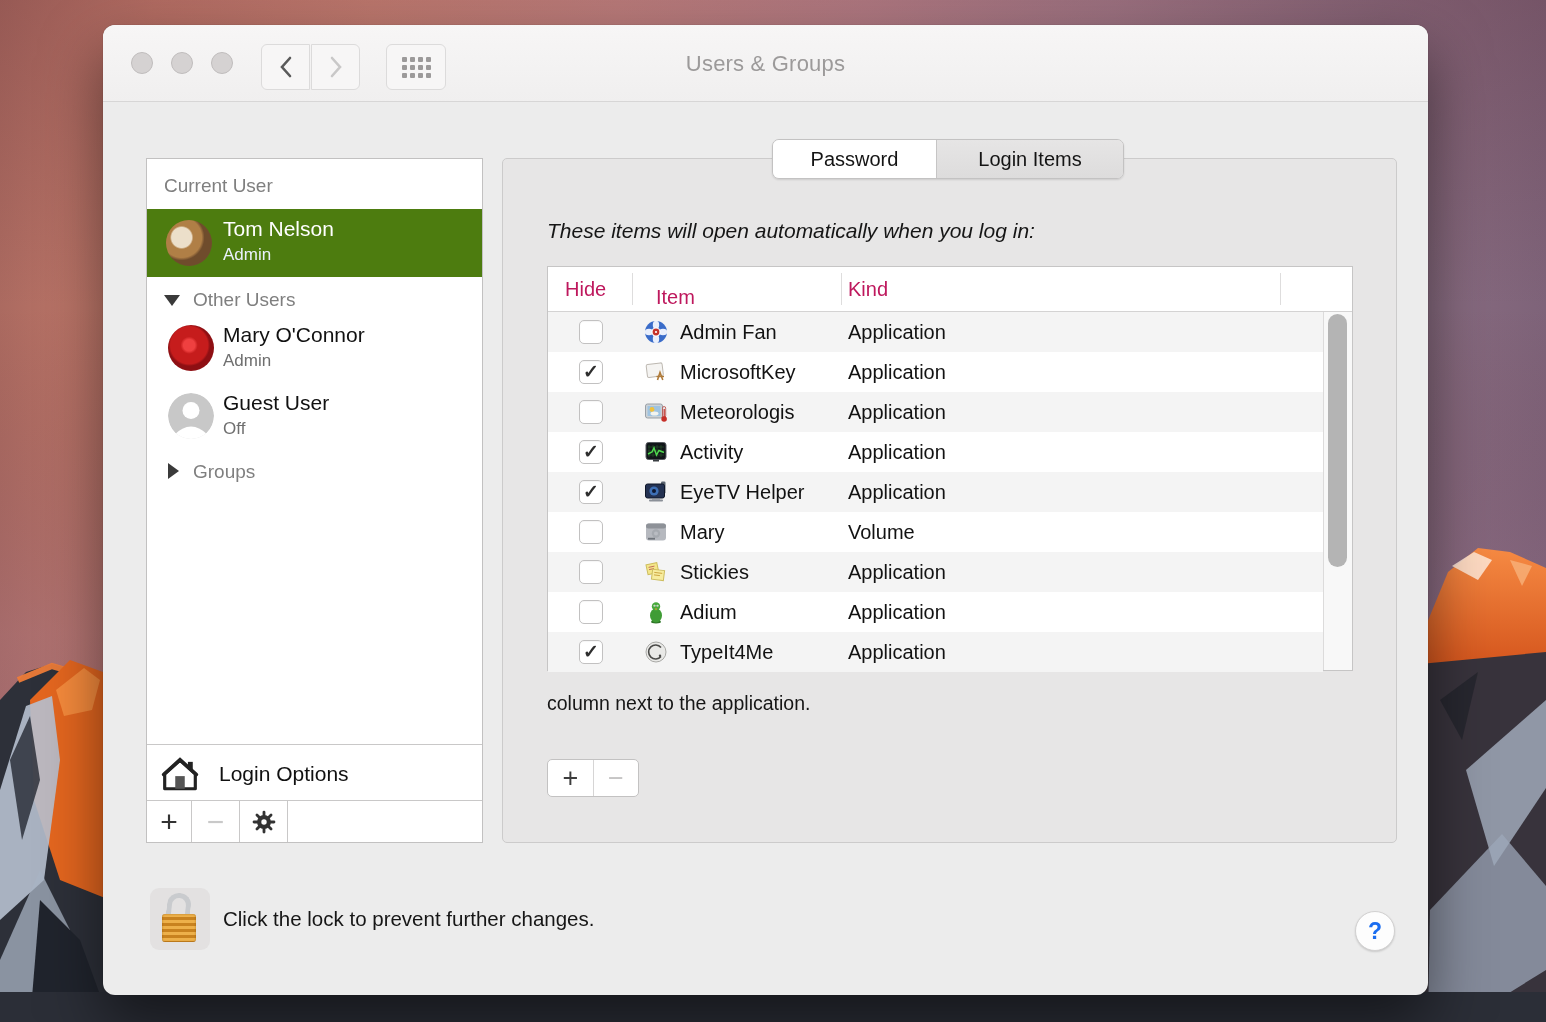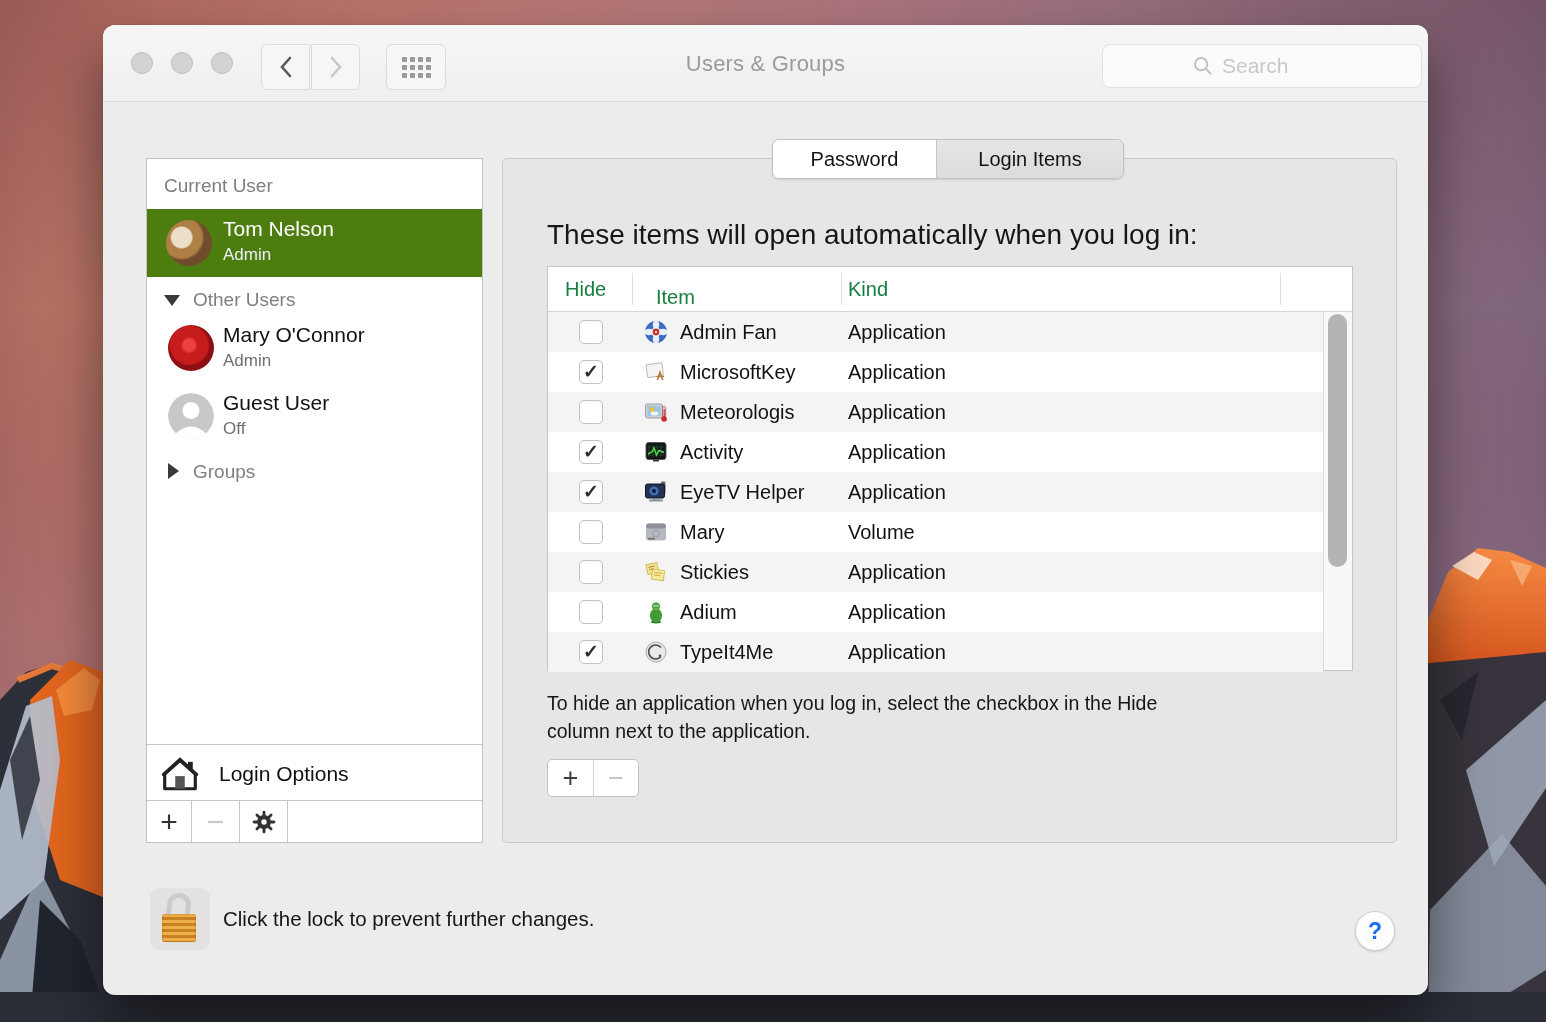--- a/index.html
+++ b/index.html
@@ -64,26 +64,26 @@
 
   
   .panel { position:absolute; left:399px; top:133px; width:895px; height:685px;
     background:#e7e6e6; border:1px solid #cccbcb; border-radius:5px; }
   .tabs { position:absolute; left:669px; top:114px; height:40px; display:flex; z-index:5;
     border:1px solid #c3c2c2; border-radius:7px; overflow:hidden; box-shadow:0 1px 2px rgba(0,0,0,.12); }
   .tab { display:flex; align-items:center; justify-content:center; font-size:20px; color:#141414; }
   .tab.active { width:163px; background:#fff; }
   .tab.inactive { width:187px; background:linear-gradient(#e6e5e5,#dddcdc); border-left:1px solid #c6c5c5; }
 
-  .intro { position:absolute; left:44px; top:60px; font-size:28px; color:#161616; }
+  .intro { position:absolute; left:44px; top:60px; font-size:21px; color:#161616;font-style:italic; }
 
   .ltable { position:absolute; left:44px; top:107px; width:806px; height:405px; background:#fff; border:1px solid #c6c5c5; }
   .thead { position:absolute; left:0; right:0; top:0; height:45px; background:#fff; border-bottom:1px solid #d4d3d3; }
   .thead .hsep { position:absolute; top:6px; bottom:6px; width:1px; background:#dedddd; }
-  .th { position:absolute; top:0; height:45px; display:flex; align-items:center; font-size:20px; color:#15803d; }
+  .th { position:absolute; top:0; height:45px; display:flex; align-items:center; font-size:20px; color:#be185d; }
   .trow { position:absolute; left:0; width:775px; height:40px; }
   .trow:nth-child(even) { background:#f4f4f4; }
   .cell-cb { position:absolute; left:31px; top:8px; width:24px; height:24px; background:#fff;
     border:1px solid #c2c1c1; border-radius:5px; box-shadow:inset 0 1px 1px rgba(0,0,0,.04); }
   .cell-cb[data-checked="true"]::after { content:"✓"; position:absolute; left:0; right:0; top:-1px; bottom:0;
     display:flex; align-items:center; justify-content:center; font-size:19px; color:#2e2e2e; font-weight:bold; }
   .cell-icon { position:absolute; left:96px; top:8px; width:24px; height:24px; }
   .cell-icon svg { width:24px; height:24px; }
   .cell-name { position:absolute; left:132px; top:0; height:40px; display:flex; align-items:center; font-size:20px; color:#121212; }
   .cell-kind { position:absolute; left:300px; top:0; height:40px; display:flex; align-items:center; font-size:20px; color:#121212; }
@@ -175,27 +175,20 @@
           <i></i>
           <i></i>
           <i></i>
           <i></i>
           <i></i>
           <i></i>
           <i></i>
         </div>
     </div>
     <div class="win-title">Users &amp; Groups</div>
-    <div class="searchbox">
-      <svg width="22" height="22" viewBox="0 0 20 20">
-        <circle cx="8.3" cy="8.3" r="5.6" fill="none" stroke="#c2c0c0" stroke-width="1.8"></circle>
-        <line x1="12.6" y1="12.6" x2="17" y2="17" stroke="#c2c0c0" stroke-width="1.8" stroke-linecap="round"></line>
-      </svg>
-      <input type="text" placeholder="Search" style="">
-    </div>
   </div>
 
   <div class="sidebar">
     <div class="sb-header" style="top:16px;">Current User</div>
 
     <div class="row-selected">
       <div class="avatar dog" style="left:19px; top:11px;"></div>
       <div class="u-name" style="left:76px; top:8px;">Tom Nelson</div>
       <div class="u-role" style="left:76px; top:36px;">Admin</div>
     </div>
@@ -399,21 +392,20 @@
         <span class="cell-name">TypeIt4Me</span>
         <span class="cell-kind">Application</span>
       </div>
 
       <div class="vtrack">
         <div class="vthumb"></div>
       </div>
     </div>
 
     <div class="hint">
-      <div>To hide an application when you log in, select the checkbox in the Hide</div>
       <div>column next to the application.</div>
     </div>
 
     <div class="addrem">
       <div class="seg add">+</div>
       <div class="seg rem">−</div>
     </div>
   </div>
 
   <div class="lockwell">

